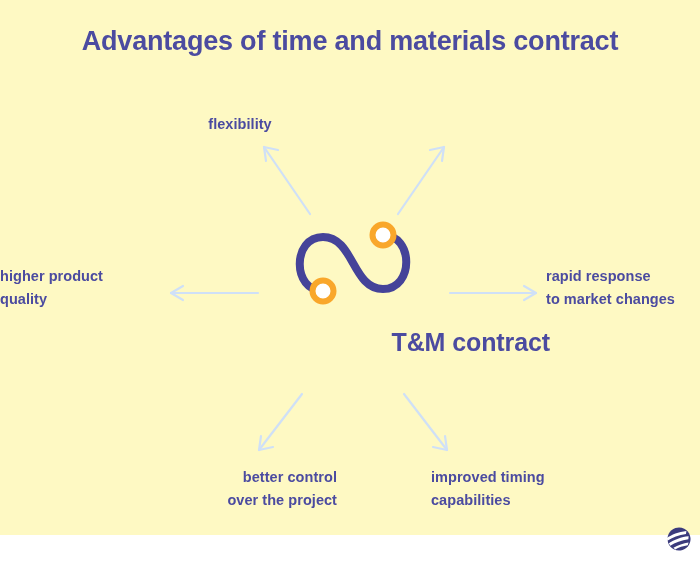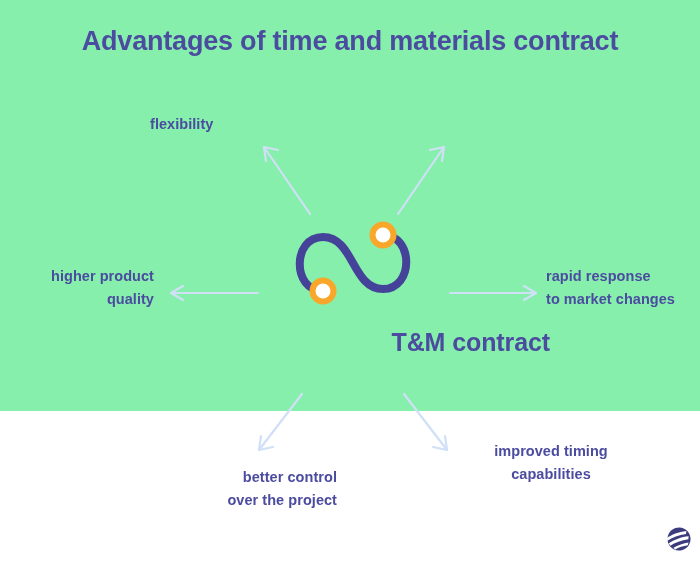--- a/index.html
+++ b/index.html
@@ -9,22 +9,22 @@
   body {
     width: 700px;
     height: 573px;
     background: #ffffff;
     font-family: "Liberation Sans", sans-serif;
     overflow: hidden;
   }
   #canvas {
     position: relative;
     width: 700px;
-    height: 411px;
-    background: #86efac;
+    height: 535px;
+    background: #fef9c3;
   }
 
   
   #page-title {
     position: absolute;
     left: 0;
     top: 26px;
     width: 700px;
     text-align: center;
     font-size: 27px;
@@ -40,51 +40,50 @@
     font-weight: bold;
     color: #4b4ba0;
     line-height: 1.62;
     letter-spacing: 0.05px;
     white-space: pre-line;
   }
   #benefit-flexibility {
     left: 150px;
     top: 113px;
     width: 180px;
-    text-align: left;
+    text-align: center;
   }
   #benefit-transparency {
     left: 388px;
     top: 113px;
     width: 180px;
     text-align: center;
   }
   #benefit-higher-product-quality {
     left: 0px;
     top: 265px;
     width: 154px;
-    text-align: right;
   }
   #benefit-rapid-response {
     left: 546px;
     top: 265px;
     width: 230px;
     text-align: left;
   }
   #benefit-better-control {
     left: 97px;
     top: 466px;
     width: 240px;
     text-align: right;
   }
   #benefit-improved-timing {
     left: 431px;
-    top: 440px;
+    top: 466px;
     width: 240px;
-    text-align: center;
+    text-align: left;
   }
 
   
   #center-icon {
     position: absolute;
     left: 288px;
     top: 213px;
     width: 130px;
     height: 100px;
   }

